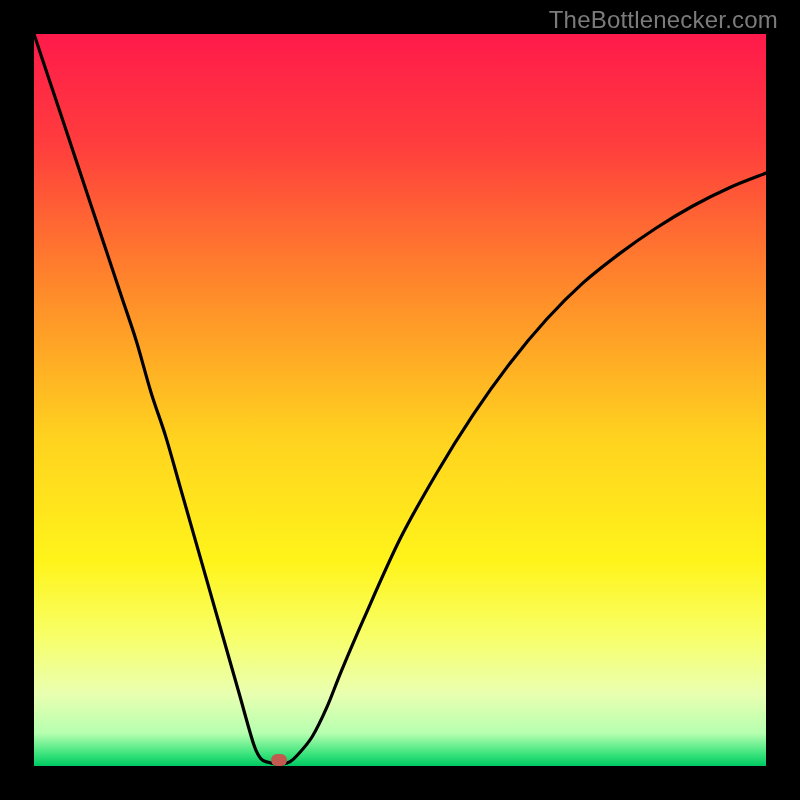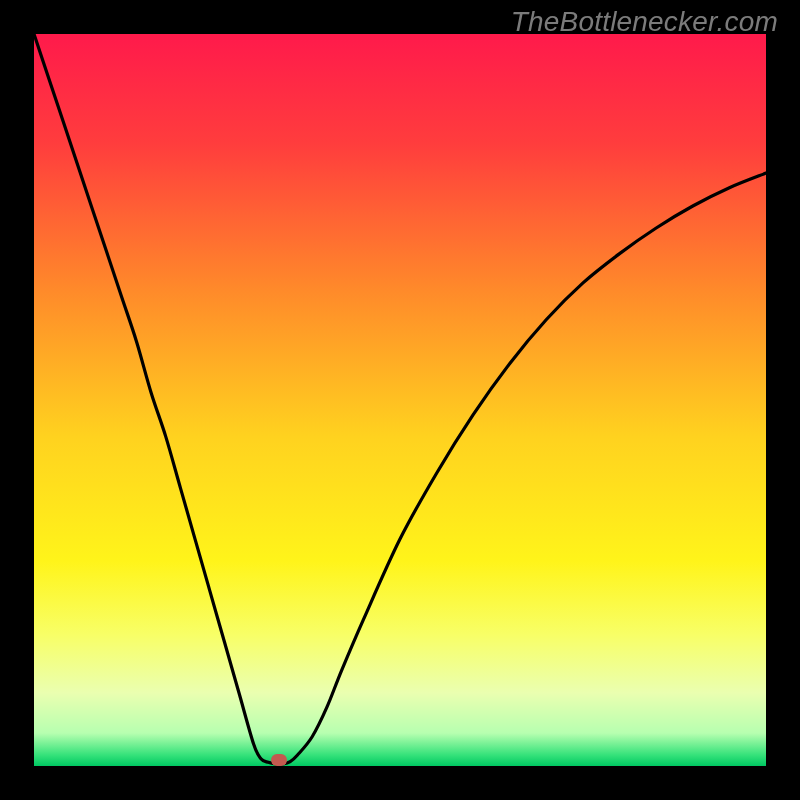--- a/index.html
+++ b/index.html
@@ -41,24 +41,23 @@
     height: 12px;
     border-radius: 6px;
     background: #c35a4f;
     transform: translate(-50%, -50%);
   }
   .watermark {
     position: absolute;
     top: 6px;
     right: 22px;
     color: #7b7b7b;
-    font-size: 28px;
+    font-size: 24px;
     letter-spacing: 0.2px;
     font-weight: 500;
-    font-style: italic;
   }
 </style>
 </head>
 <body>
 
 <div class="frame">
   <div class="watermark">TheBottlenecker.com</div>
 
   <div class="plot-area">
     <svg class="gradient" viewBox="0 0 732 732" preserveAspectRatio="none">

